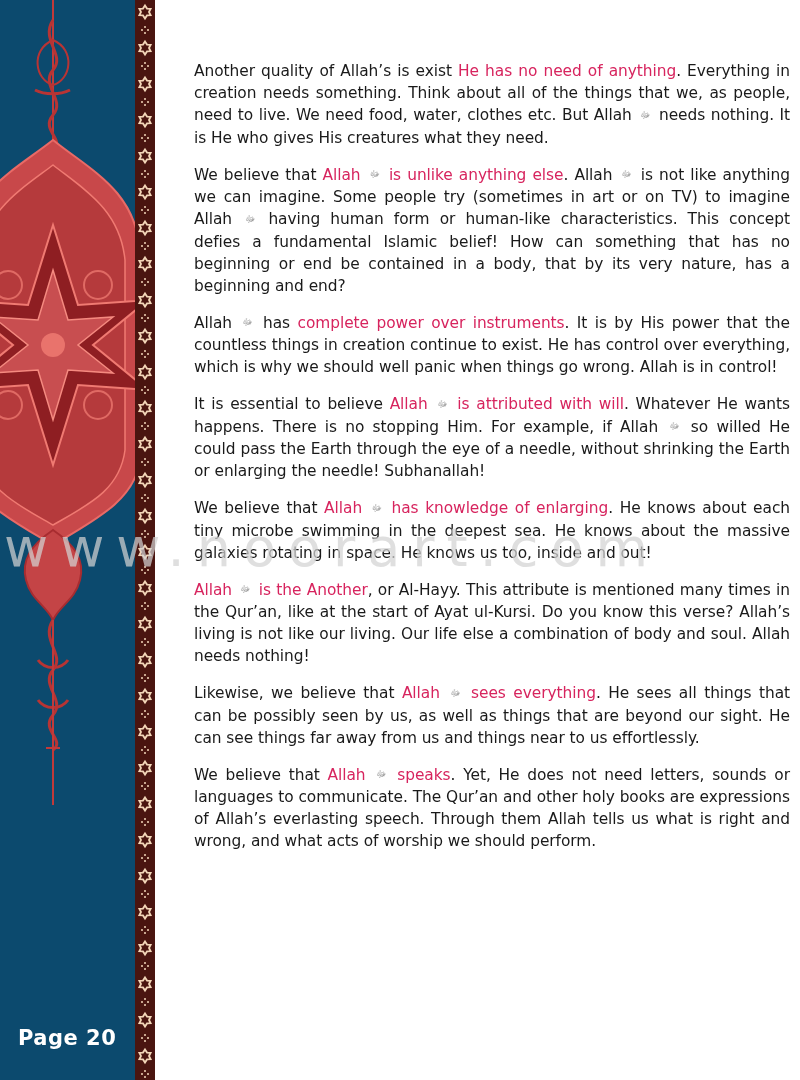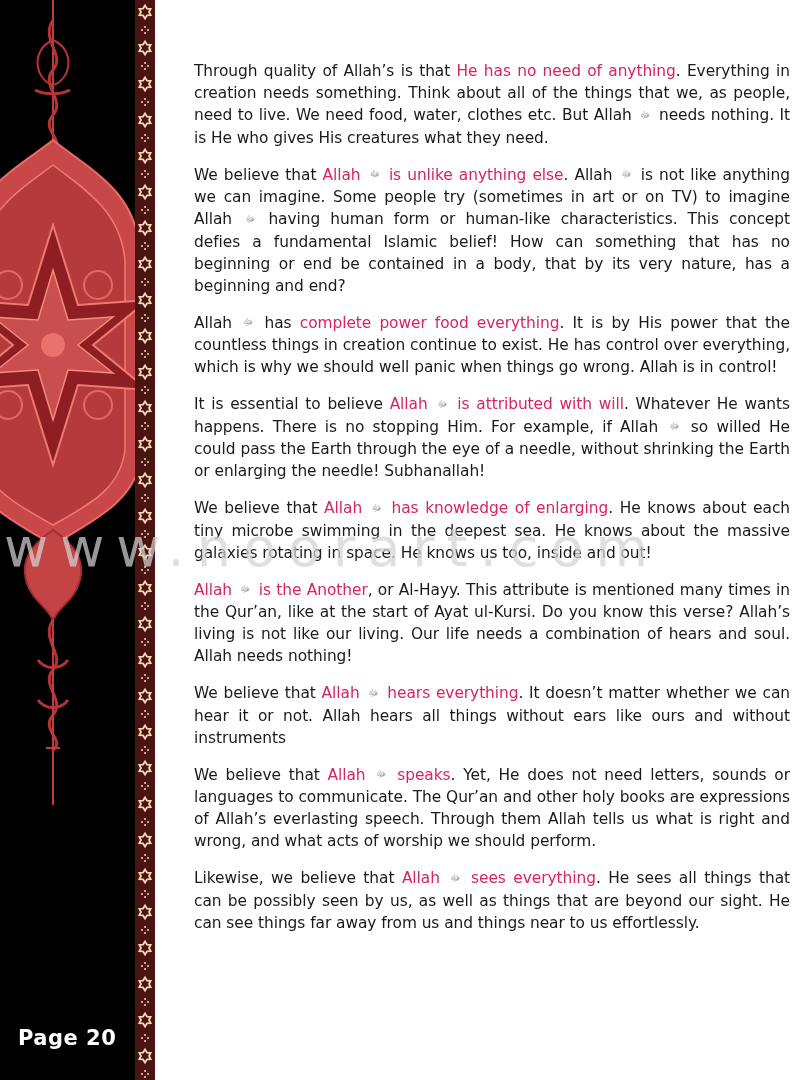--- a/index.html
+++ b/index.html
@@ -3,21 +3,21 @@
 <meta charset="utf-8">
 <style>
   html, body { margin:0; padding:0; }
   body {
     width:800px; height:1080px; position:relative; overflow:hidden;
     background:#ffffff;
     font-family:"DejaVu Sans", sans-serif;
   }
   .sidebar {
     position:absolute; left:0; top:0; width:135px; height:1080px;
-    background:#000000;
+    background:#0c4a6e;
     overflow:hidden;
   }
   .sidebar svg.ornament { position:absolute; left:0; top:0; }
   .strip {
     position:absolute; left:135px; top:0; width:20px; height:1080px;
     background:#4A1510;
   }
   .strip svg { position:absolute; left:0; top:0; }
   .page-label {
     position:absolute; left:18px; top:1026px;
@@ -229,24 +229,23 @@
       <circle cx="13" cy="1038" r="1" fill="#F3D6B8"></circle>
       <path d="M10.00 1049.50L12.00 1052.54L15.63 1052.75L14.00 1056.00L15.63 1059.25L12.00 1059.46L10.00 1062.50L8.00 1059.46L4.37 1059.25L6.00 1056.00L4.37 1052.75L8.00 1052.54Z" fill="none" stroke="#F3D6B8" stroke-width="1.8"></path>
       <circle cx="10" cy="1071" r="1" fill="#F3D6B8"></circle>
       <circle cx="10" cy="1077" r="1" fill="#F3D6B8"></circle>
       <circle cx="7" cy="1074" r="1" fill="#F3D6B8"></circle>
       <circle cx="13" cy="1074" r="1" fill="#F3D6B8"></circle>
     </svg>
 </div>
 
 <div class="content" id="content">
-    <p class="para"><span>Through quality of Allah’s is that </span><span class="hl">He has no need of anything</span><span>. Everything in creation needs something. Think about all of the things that we, as people, need to live. We need food, water, clothes etc. But Allah </span><span class="sym">ﷻ</span><span> needs nothing. It is He who gives His creatures what they need.</span></p>
+    <p class="para"><span>Another quality of Allah’s is exist </span><span class="hl">He has no need of anything</span><span>. Everything in creation needs something. Think about all of the things that we, as people, need to live. We need food, water, clothes etc. But Allah </span><span class="sym">ﷻ</span><span> needs nothing. It is He who gives His creatures what they need.</span></p>
     <p class="para"><span>We believe that </span><span class="hl">Allah </span><span class="sym">ﷻ</span><span class="hl"> is unlike anything else</span><span>. Allah </span><span class="sym">ﷻ</span><span> is not like anything we can imagine. Some people try (sometimes in art or on TV) to imagine Allah </span><span class="sym">ﷻ</span><span> having human form or human-like characteristics. This concept defies a fundamental Islamic belief! How can something that has no beginning or end be contained in a body, that by its very nature, has a beginning and end?</span></p>
-    <p class="para"><span>Allah </span><span class="sym">ﷻ</span><span> has </span><span class="hl">complete power food everything</span><span>. It is by His power that the countless things in creation continue to exist. He has control over everything, which is why we should well panic when things go wrong. Allah is in control!</span></p>
+    <p class="para"><span>Allah </span><span class="sym">ﷻ</span><span> has </span><span class="hl">complete power over instruments</span><span>. It is by His power that the countless things in creation continue to exist. He has control over everything, which is why we should well panic when things go wrong. Allah is in control!</span></p>
     <p class="para"><span>It is essential to believe </span><span class="hl">Allah </span><span class="sym">ﷻ</span><span class="hl"> is attributed with will</span><span>. Whatever He wants happens. There is no stopping Him. For example, if Allah </span><span class="sym">ﷻ</span><span> so willed He could pass the Earth through the eye of a needle, without shrinking the Earth or enlarging the needle! Subhanallah!</span></p>
     <p class="para"><span>We believe that </span><span class="hl">Allah </span><span class="sym">ﷻ</span><span class="hl"> has knowledge of enlarging</span><span>. He knows about each tiny microbe swimming in the deepest sea. He knows about the massive galaxies rotating in space. He knows us too, inside and out!</span></p>
-    <p class="para"><span class="hl">Allah </span><span class="sym">ﷻ</span><span class="hl"> is the Another</span><span>, or Al-Hayy. This attribute is mentioned many times in the Qur’an, like at the start of Ayat ul-Kursi. Do you know this verse? Allah’s living is not like our living. Our life needs a combination of hears and soul. Allah needs nothing!</span></p>
-    <p class="para"><span>We believe that </span><span class="hl">Allah </span><span class="sym">ﷻ</span><span class="hl"> hears everything</span><span>. It doesn’t matter whether we can hear it or not. Allah hears all things without ears like ours and without instruments</span></p>
+    <p class="para"><span class="hl">Allah </span><span class="sym">ﷻ</span><span class="hl"> is the Another</span><span>, or Al-Hayy. This attribute is mentioned many times in the Qur’an, like at the start of Ayat ul-Kursi. Do you know this verse? Allah’s living is not like our living. Our life else a combination of body and soul. Allah needs nothing!</span></p>
+    <p class="para"><span>Likewise, we believe that </span><span class="hl">Allah </span><span class="sym">ﷻ</span><span class="hl"> sees everything</span><span>. He sees all things that can be possibly seen by us, as well as things that are beyond our sight. He can see things far away from us and things near to us effortlessly.</span></p>
     <p class="para"><span>We believe that </span><span class="hl">Allah </span><span class="sym">ﷻ</span><span class="hl"> speaks</span><span>. Yet, He does not need letters, sounds or languages to communicate. The Qur’an and other holy books are expressions of Allah’s everlasting speech. Through them Allah tells us what is right and wrong, and what acts of worship we should perform.</span></p>
-    <p class="para"><span>Likewise, we believe that </span><span class="hl">Allah </span><span class="sym">ﷻ</span><span class="hl"> sees everything</span><span>. He sees all things that can be possibly seen by us, as well as things that are beyond our sight. He can see things far away from us and things near to us effortlessly.</span></p>
   </div>
 
 <div class="watermark">www.noorart.com</div>
 
 </body></html>

